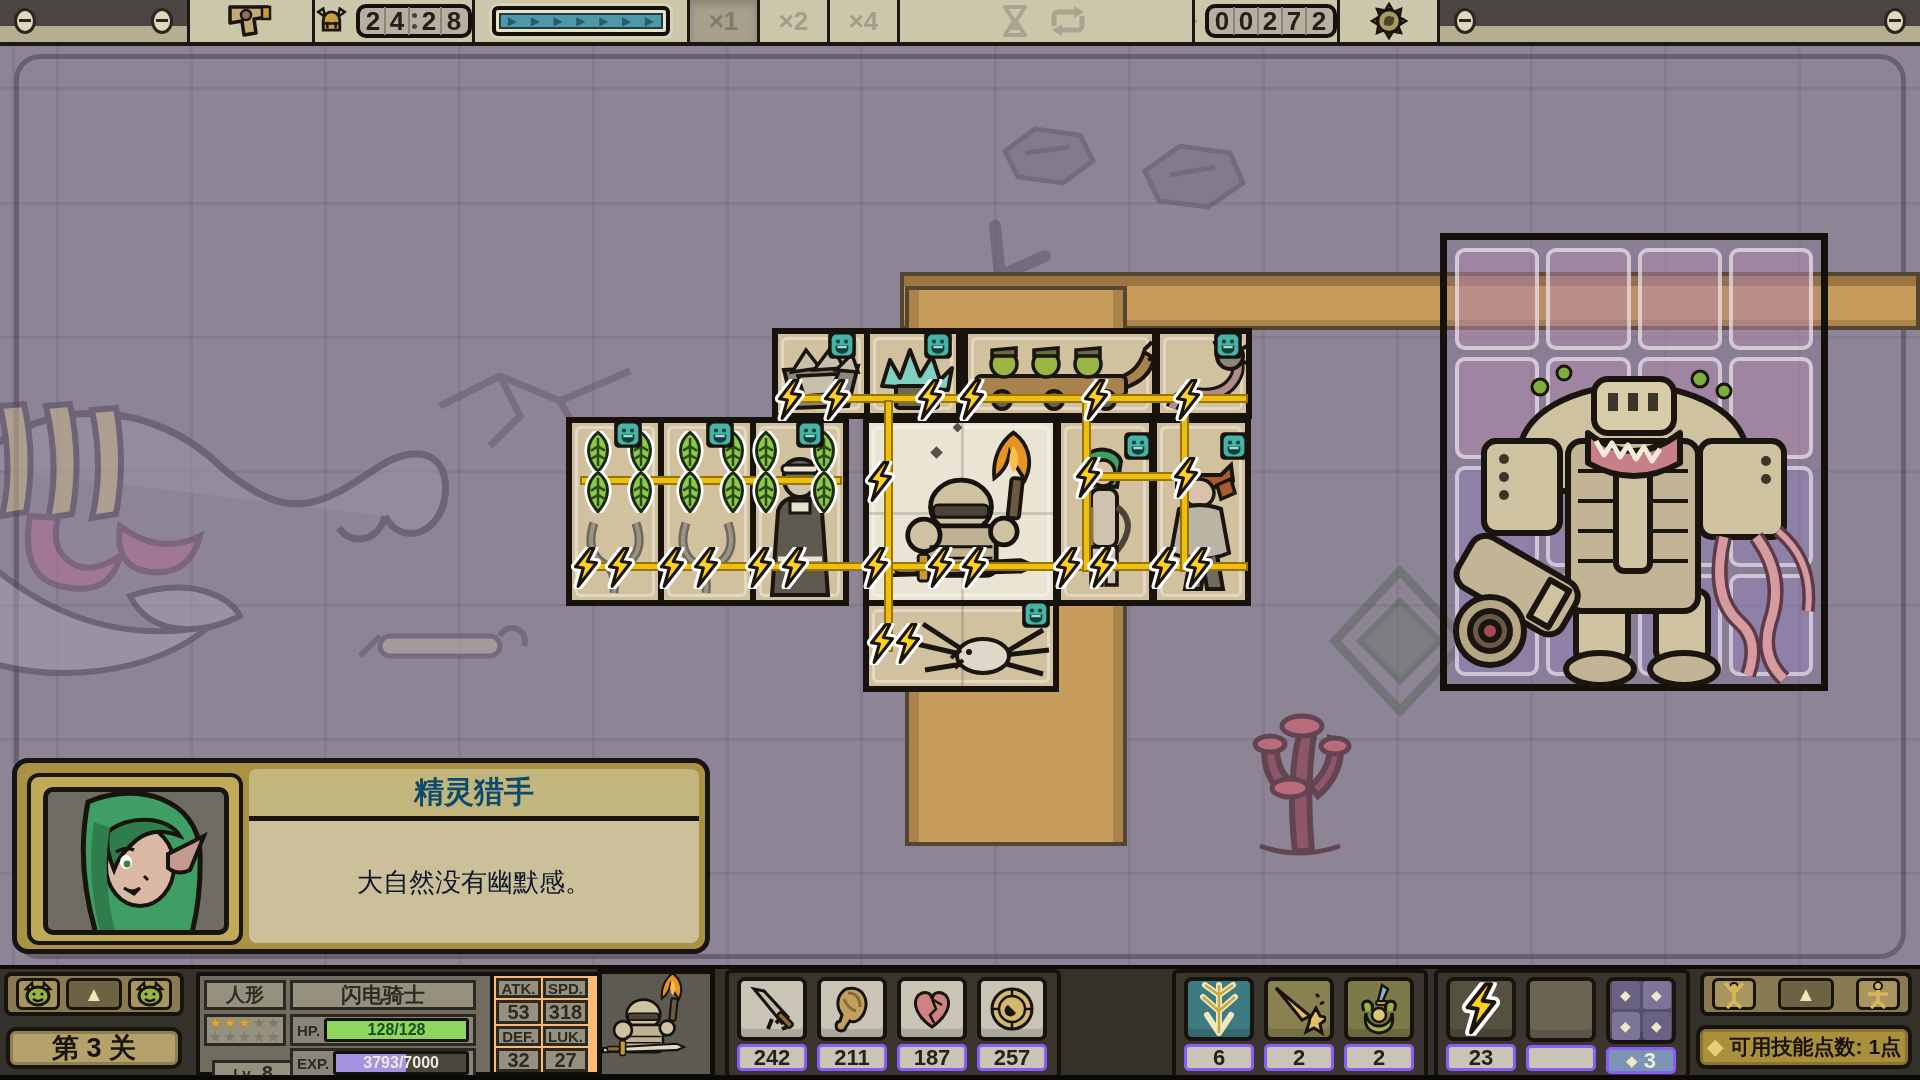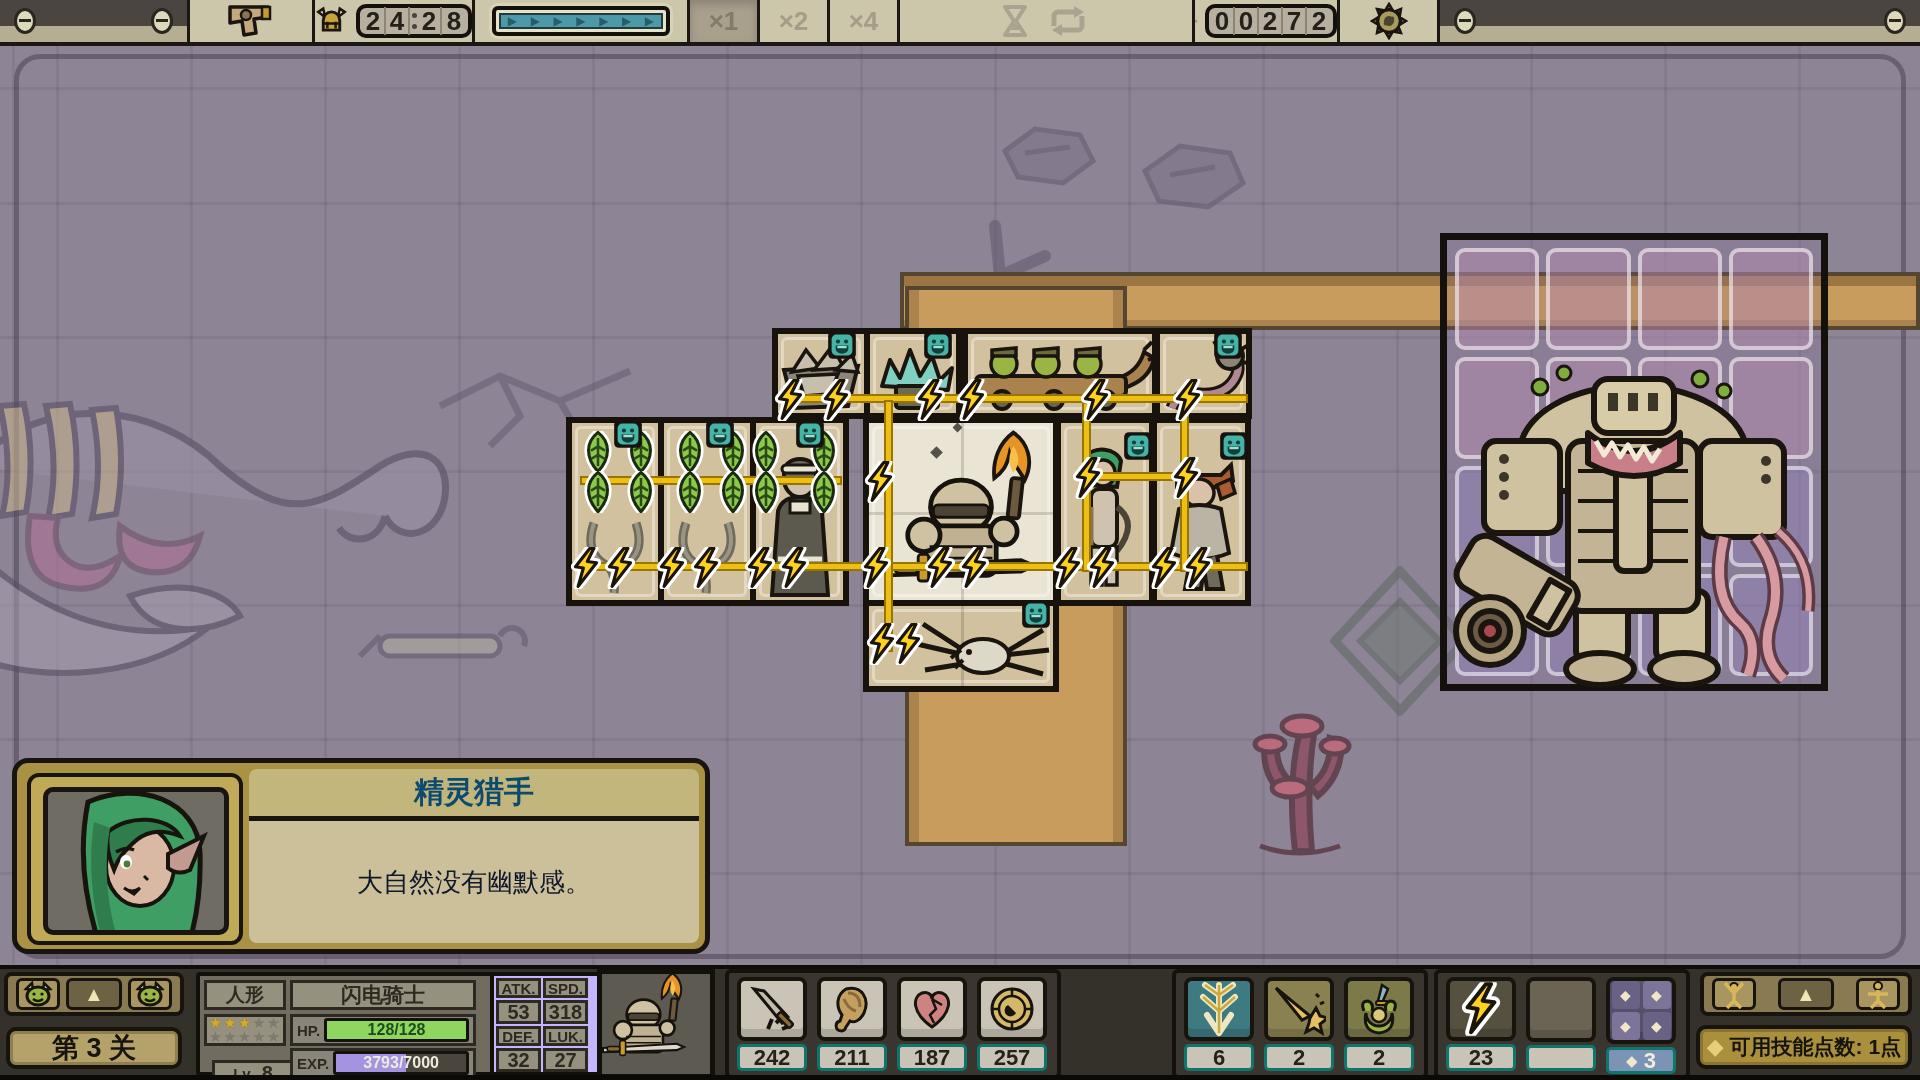--- a/index.html
+++ b/index.html
@@ -99,21 +99,21 @@
   .star.gold{color:#d8a92a;text-shadow:0 0 1px #7a5a10;}
 
   #knightportrait{position:absolute;left:597px;top:0;width:118px;height:110px;background:#5d5a52;
     border:5px solid #12100b;overflow:hidden;}
 
   .btngroup{position:absolute;top:0;height:110px;background:#3a362f;border:4px solid #15110c;border-radius:6px;
     display:flex;gap:10px;padding:4px 8px;}
   .gbtn{width:70px;display:flex;flex-direction:column;gap:3px;}
   .gbtn .ico{height:68px;background:#c9c4b6;border:4px solid #17130d;border-radius:8px;position:relative;
     box-shadow:inset 0 -8px 0 rgba(0,0,0,.14);display:flex;align-items:center;justify-content:center;}
-  .gbtn .cnt{height:27px;background:#c9c4b6;border:3px solid #0f766e;border-radius:5px;
+  .gbtn .cnt{height:27px;background:#c9c4b6;border:3px solid #8b5cf6;border-radius:5px;
     display:flex;align-items:center;justify-content:center;font-size:22px;font-weight:bold;color:#262219;}
   .ico.teal{background:#3e7a82;} .ico.olive{background:#8a8150;} .ico.olive2{background:#7d7a4a;}
   .ico.darkolive{background:#55503f;} .ico.emptyslot{background:#6b6455;} .ico.purp{background:#57506b;}
   .cnt.blue{background:#7b93b5;color:#f2edda;}
   .dgrid{display:grid;grid-template-columns:28px 28px;grid-template-rows:28px 28px;gap:3px;}
   .dgrid i{background:#6a6284;border-radius:4px;display:flex;align-items:center;justify-content:center;
     color:#efe7c8;font-style:normal;font-size:14px;}
   .dgrid i:nth-child(2),.dgrid i:nth-child(3){background:#7d7599;}
 
   #skillpoint-plaque{position:absolute;right:8px;top:56px;width:216px;height:44px;background:#aa8f3d;
@@ -694,21 +694,21 @@
         </span>
       </div>
       <div class="scell" style="left:90px;top:72px;width:186px;height:30px;gap:4px;padding:8px 4px;background:#8a857a;">
         <span class="statlabel">EXP.</span>
         <span class="barframe">
           <span class="barfill" id="expfill" style="background: rgb(163, 147, 224); width: 54%;"></span>
           <span class="bartext" style="color:#efeade;">3793/7000</span>
         </span>
       </div>
     </div>
-    <div style="position:absolute;left:490px;top:3px;width:124px;height:104px;background:#c4b5fd;border:4px solid #12100b;border-radius:4px;text-align:center;">
+    <div style="position:absolute;left:490px;top:3px;width:124px;height:104px;background:#fdba74;border:4px solid #12100b;border-radius:4px;text-align:center;">
       <div class="scell" style="left:2px;top:2px;width:45px;height:20px;">
           <span class="statlabel">ATK.</span>
         </div>
       <div class="scell" style="left:49px;top:2px;width:45px;height:20px;">
           <span class="statlabel">SPD.</span>
         </div>
       <div class="scell" style="left:2px;top:24px;width:45px;height:24px;font-size:20px;">53</div>
       <div class="scell" style="left:49px;top:24px;width:45px;height:24px;font-size:20px;">318</div>
       <div class="scell" style="left:2px;top:50px;width:45px;height:20px;">
           <span class="statlabel">DEF.</span>

